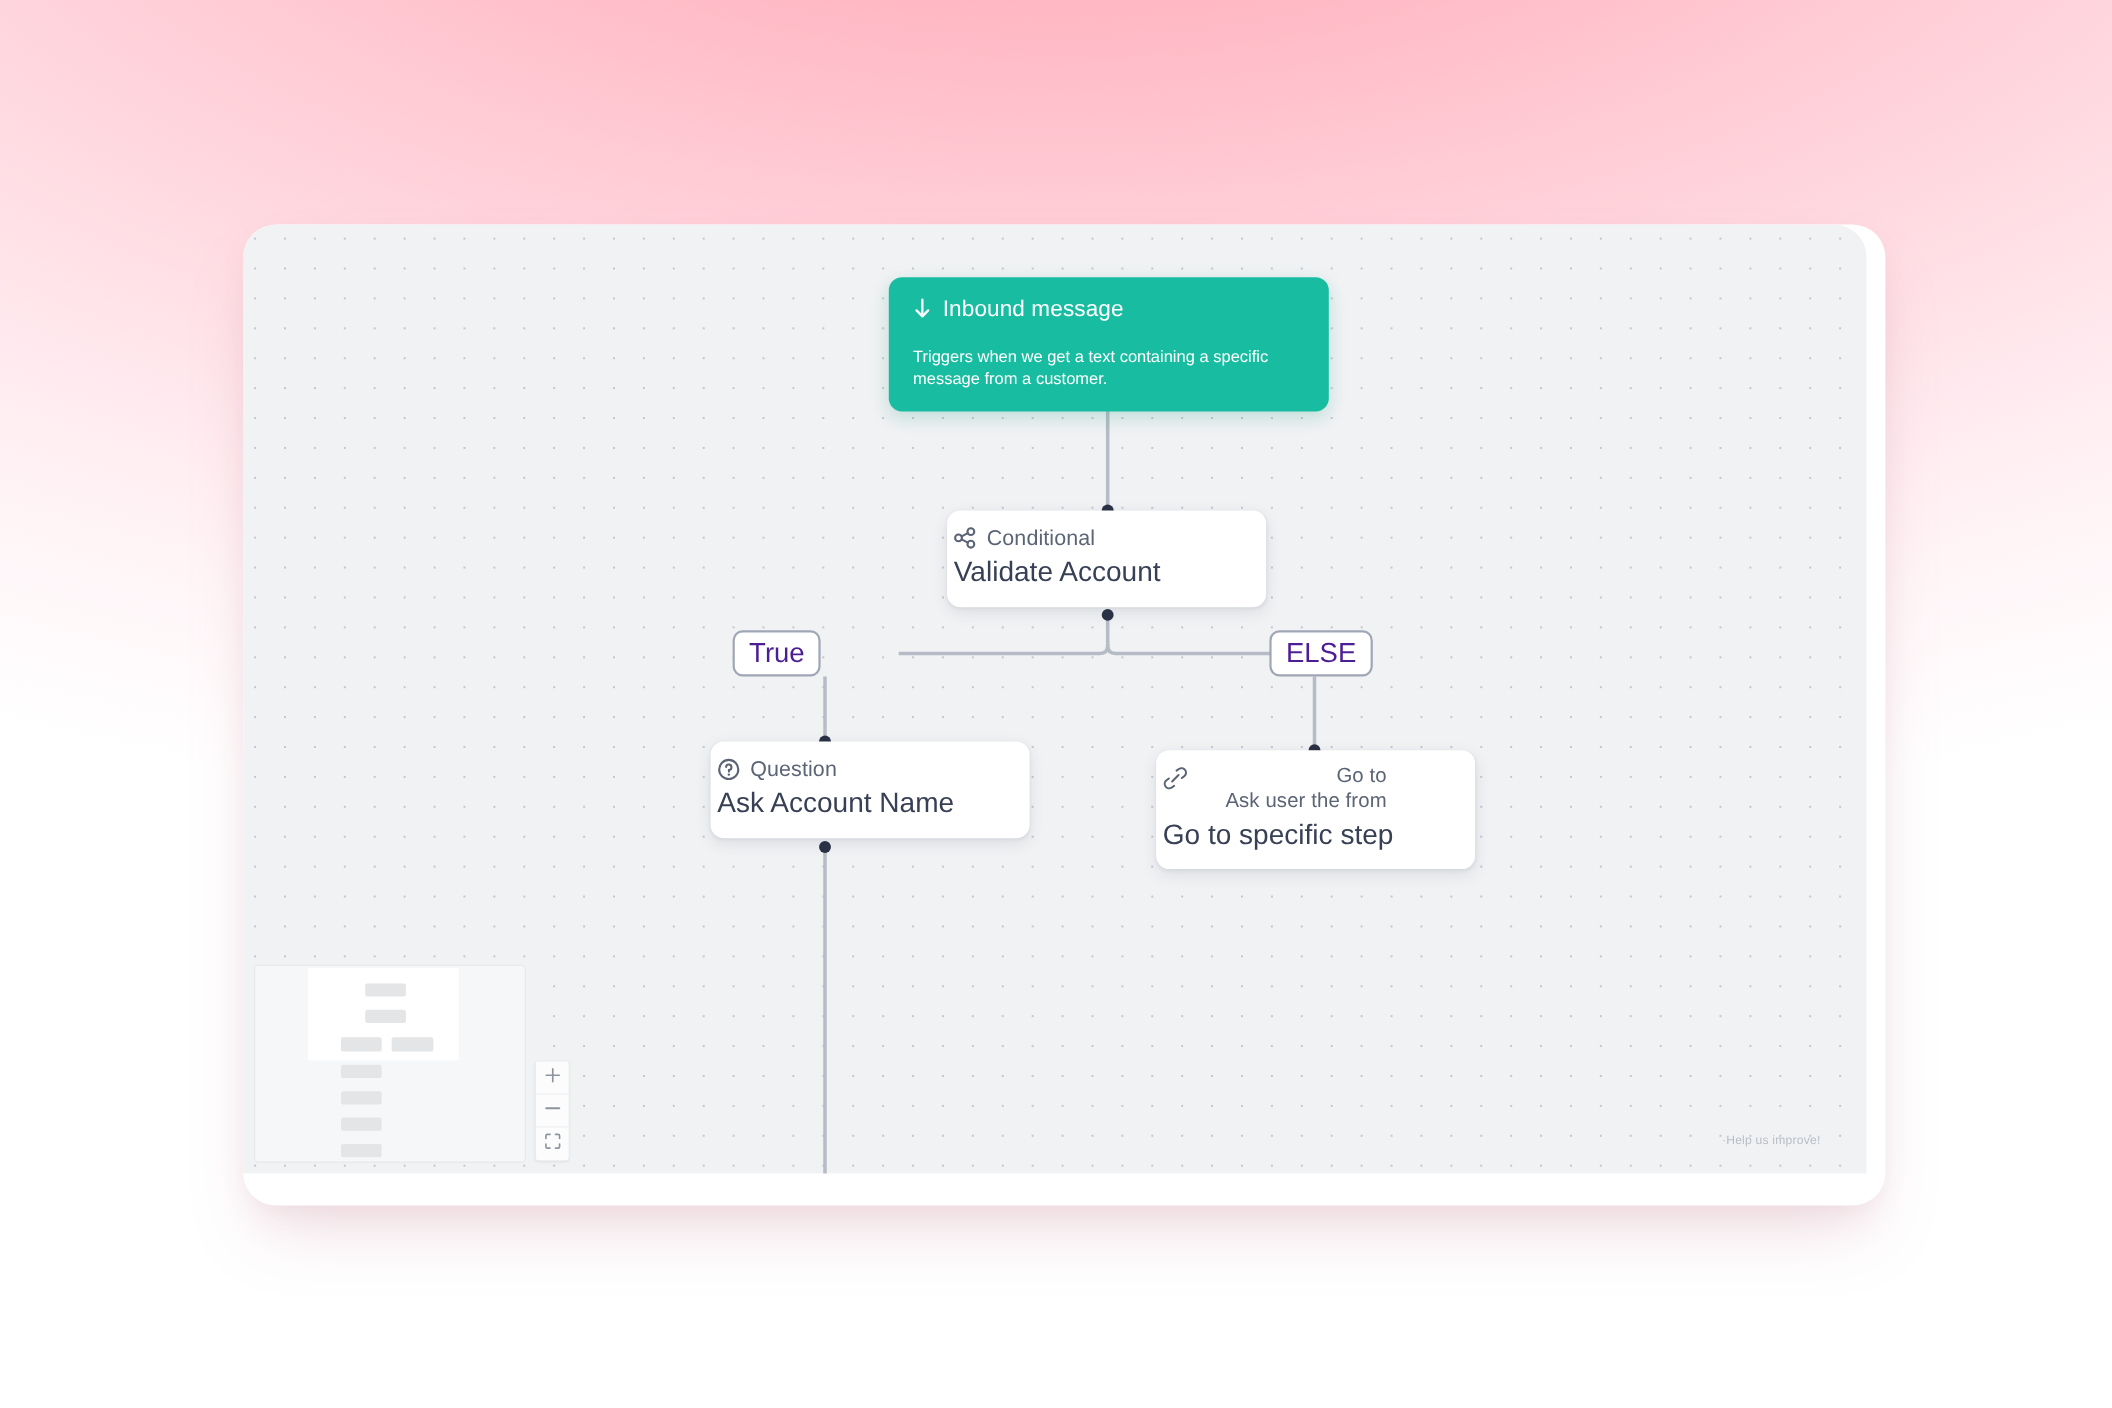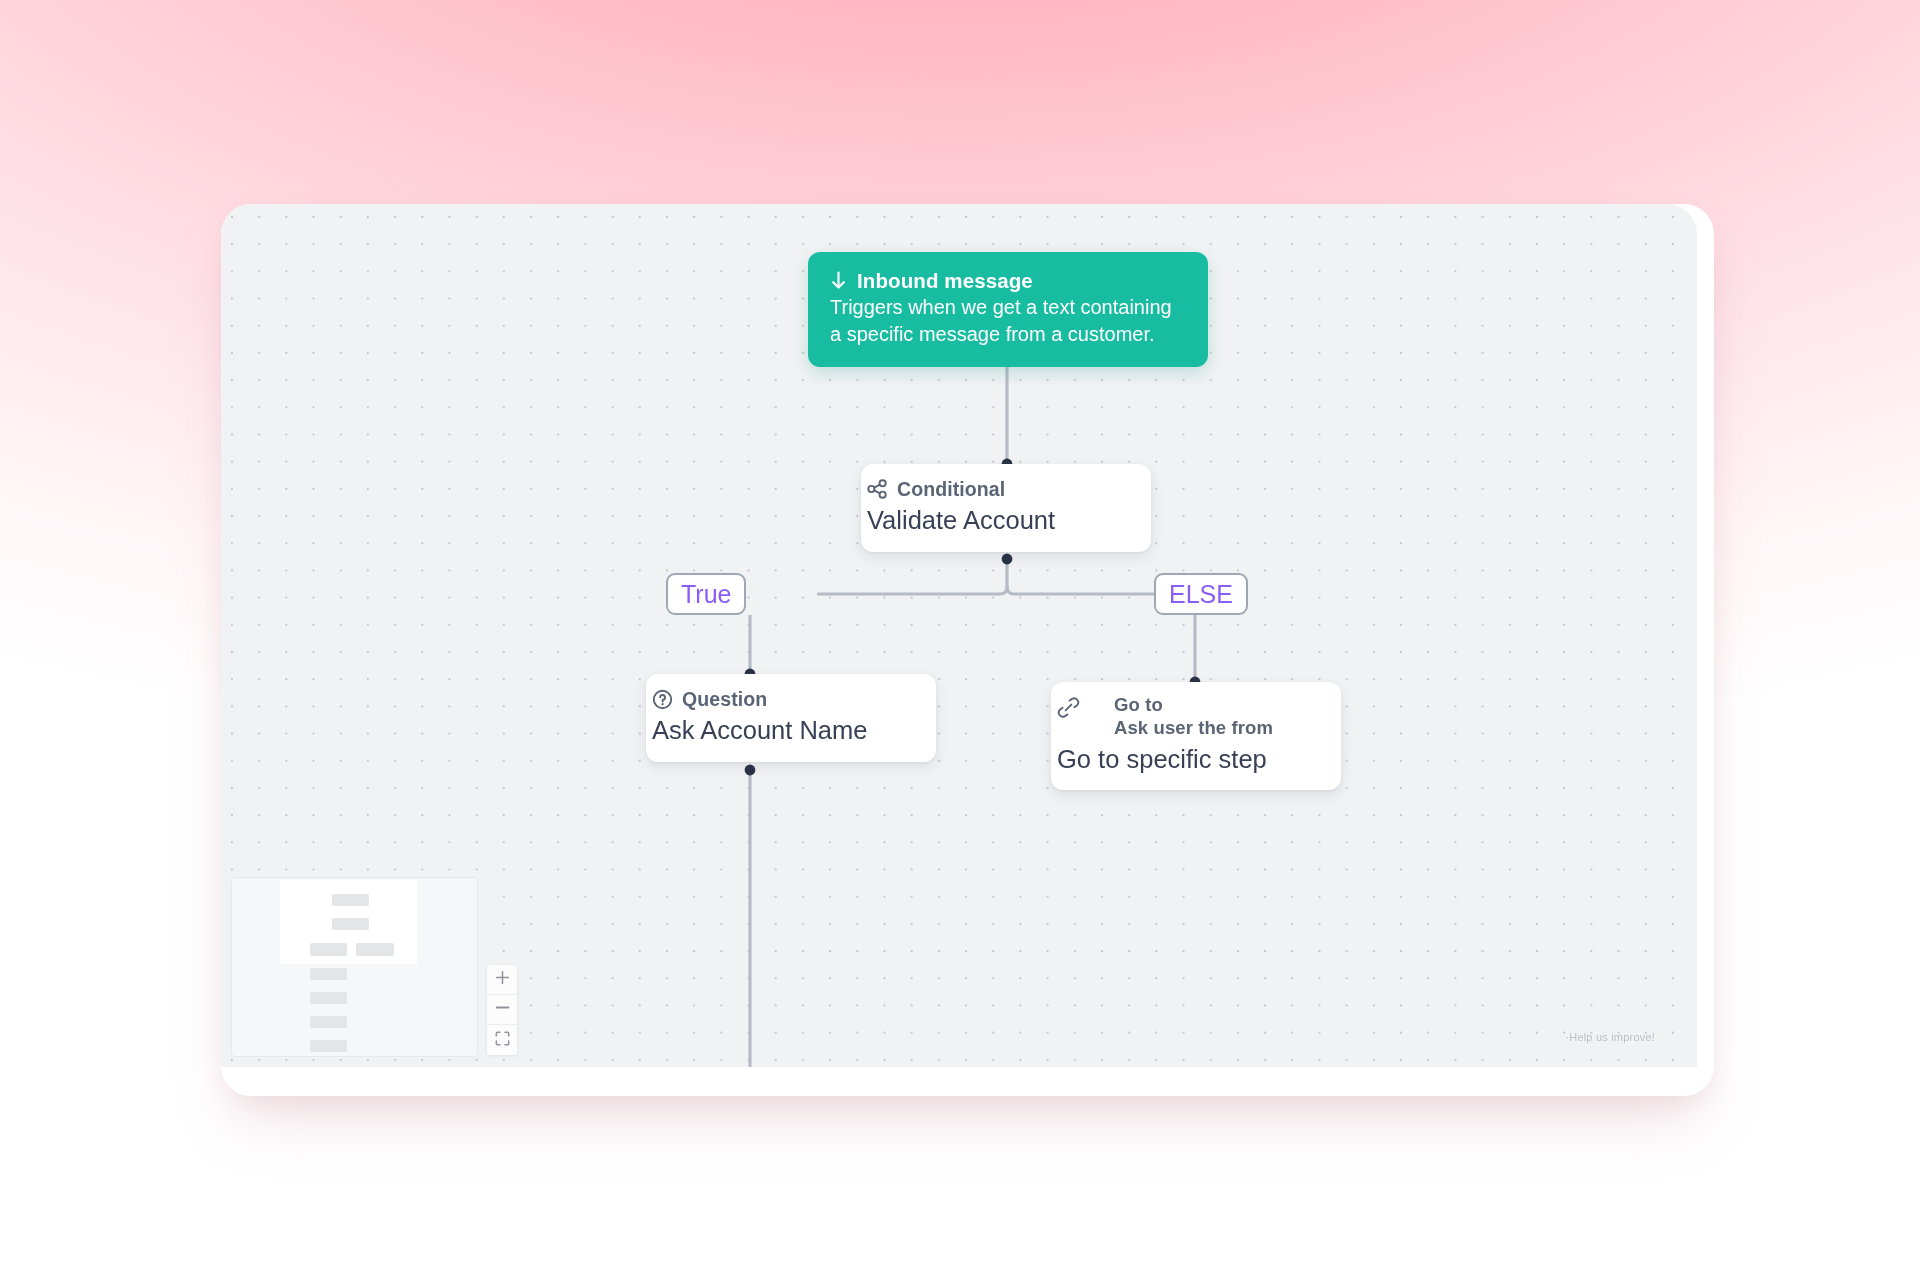--- a/index.html
+++ b/index.html
@@ -66,24 +66,25 @@
     background: #ffffff;
     box-shadow: 0 5px 14px rgba(47,57,82,.10), 0 1px 3px rgba(47,57,82,.07);
     padding: 14px 22px 16px 6px;
   }
 
   .node-head {
     display: flex;
     align-items: center;
     gap: 9px;
     font-size: 19.5px;
-    font-weight: 700;
+    font-weight: 400;
     letter-spacing: .1px;
     color: #5b6475;
     line-height: 1.15;
+    text-align: right;
   }
   .node-head .ic { display: flex; align-items: center; justify-content: center; flex: 0 0 auto; }
   .node-title {
     margin-top: 5px;
     font-size: 25.5px;
     font-weight: 400;
     color: #384055;
     line-height: 1.2;
     white-space: nowrap;
   }
@@ -91,22 +92,22 @@
   
   #node-trigger {
     left: 587px; top: 48px;
     width: 400px;
     background: #18bda1;
     padding: 17px 22px 19px 22px;
     box-shadow: 0 6px 16px rgba(24,150,128,.22);
   }
   #node-trigger .node-head { color: #ffffff; font-size: 20.5px; gap: 10px; }
   #node-trigger .trigger-desc {
-    margin-top: 1px;
-    font-size: 20px;
+    margin-top: 22px;
+    font-size: 15px;
     color: #ffffff;
     line-height: 1.36;
     max-width: 350px;
   }
 
   #node-conditional { left: 640px; top: 260px; width: 290px; }
   #node-question    { left: 425px; top: 470px; width: 290px; }
   #node-goto        { left: 830px; top: 478px; width: 290px; padding-top: 12px; }
   #node-goto .node-head { align-items: flex-start; font-size: 18.5px; gap: 10px; }
   #node-goto .goto-lines { display: flex; flex-direction: column; gap: 2px; margin-left: 24px; }
@@ -116,21 +117,21 @@
   .branch-pill {
     position: absolute;
     display: flex;
     align-items: center;
     justify-content: center;
     height: 42px;
     padding: 0 13px;
     border: 2.4px solid #9fa7b6;
     border-radius: 9px;
     background: #ffffff;
-    color: #8b5cf6;
+    color: #4c1d95;
     font-size: 25px;
     line-height: 1;
   }
   #pill-true { left: 445px; top: 369px; }
   #pill-else { left: 933px; top: 369px; }
 
   
   #minimap {
     position: absolute;
     left: 10px;

